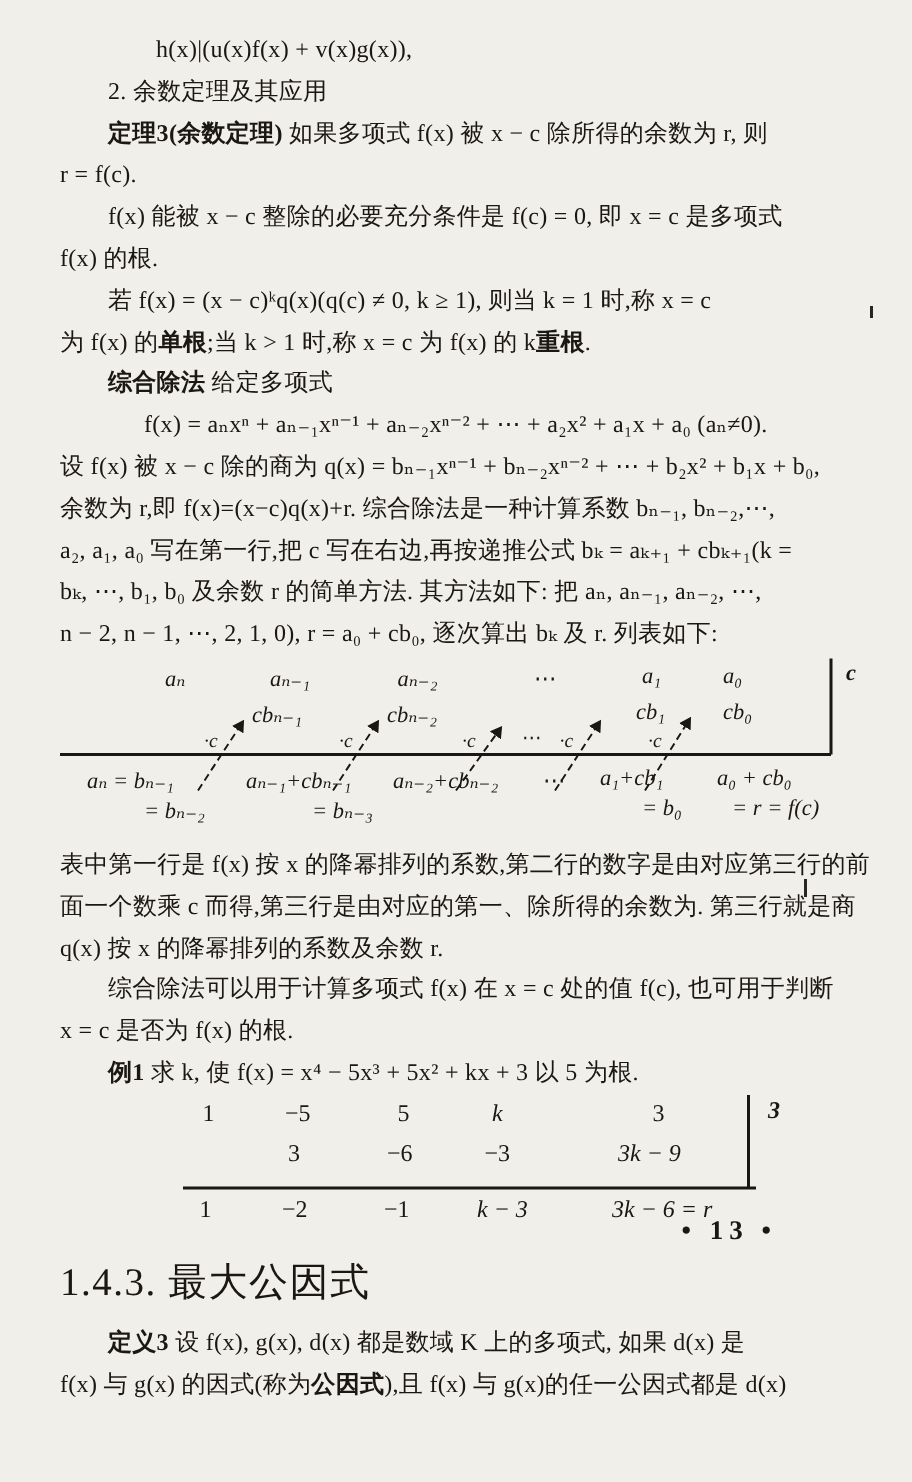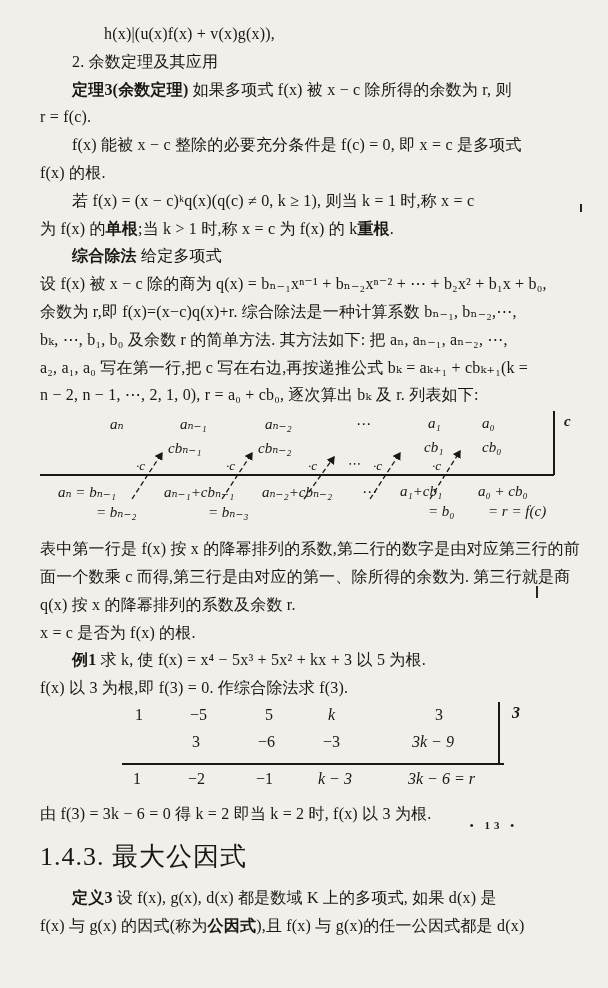--- a/index.html
+++ b/index.html
@@ -71,21 +71,21 @@
     padding-left:0;
     letter-spacing:1px;
     font-weight:500;
     height:30px;
     line-height:30px;
   }
   .pagenum{
     position:absolute;
     right:90px;
     bottom:24px;
-    font-size:11px;
+    font-size:18px;
     letter-spacing:4px;
     font-weight:bold;
   }
   .artifact{
     position:absolute;
     background:#2a2520;
   }
 </style>
 </head>
 <body>
@@ -95,24 +95,25 @@
   <div>
       <div class="line fm"><span>h(x)|(u(x)f(x) + v(x)g(x)),</span></div>
       <div class="line pi"><span>2. 余数定理及其应用</span></div>
       <div class="line pi"><span class="bseg">定理3(余数定理)</span><span>  如果多项式 f(x) 被 x − c 除所得的余数为 r, 则</span></div>
       <div class="line ct"><span>r = f(c).</span></div>
       <div class="line pi"><span>f(x) 能被 x − c 整除的必要充分条件是 f(c) = 0, 即 x = c 是多项式</span></div>
       <div class="line ct"><span>f(x) 的根.</span></div>
       <div class="line pi"><span>若 f(x) = (x − c)ᵏq(x)(q(c) ≠ 0, k ≥ 1), 则当 k = 1 时,称 x = c</span></div>
       <div class="line ct"><span>为 f(x) 的</span><span class="bseg">单根</span><span>;当 k &gt; 1 时,称 x = c 为 f(x) 的 k</span><span class="bseg">重根</span><span>.</span></div>
       <div class="line pi"><span class="bseg">综合除法</span><span>  给定多项式</span></div>
+      <div class="line fm2"><span>f(x) = aₙxⁿ + aₙ₋₁xⁿ⁻¹ + aₙ₋₂xⁿ⁻² + ⋯ + a₂x² + a₁x + a₀  (aₙ≠0).</span></div>
       <div class="line ct"><span>设 f(x) 被 x − c 除的商为 q(x) = bₙ₋₁xⁿ⁻¹ + bₙ₋₂xⁿ⁻² + ⋯ + b₂x² + b₁x + b₀,</span></div>
       <div class="line ct"><span>余数为 r,即 f(x)=(x−c)q(x)+r.  综合除法是一种计算系数 bₙ₋₁, bₙ₋₂,⋯,</span></div>
+      <div class="line ct"><span>a₂, a₁, a₀ 写在第一行,把 c 写在右边,再按递推公式 bₖ = aₖ₊₁ + cbₖ₊₁(k =</span></div>
       <div class="line ct"><span>bₖ, ⋯, b₁, b₀ 及余数 r 的简单方法.  其方法如下: 把 aₙ, aₙ₋₁, aₙ₋₂, ⋯,</span></div>
-      <div class="line ct"><span>a₂, a₁, a₀ 写在第一行,把 c 写在右边,再按递推公式 bₖ = aₖ₊₁ + cbₖ₊₁(k =</span></div>
       <div class="line ct"><span>n − 2, n − 1, ⋯, 2, 1, 0), r = a₀ + cb₀, 逐次算出 bₖ 及 r.  列表如下:</span></div>
     </div>
 
   <div class="diagram">
     <span class="it" style="left:70px;top:2px">aₙ</span>
     <span class="it" style="left:140px;top:2px">aₙ₋₁</span>
     <span class="it" style="left:225px;top:2px">aₙ₋₂</span>
     <span class="it" style="left:316px;top:2px;font-style:normal">⋯</span>
     <span class="it" style="left:388px;top:2px">a₁</span>
     <span class="it" style="left:442px;top:2px">a₀</span>
@@ -156,23 +157,23 @@
     <span class="it" style="left:56px;top:90px">= bₙ₋₂</span>
     <span class="it" style="left:168px;top:90px">= bₙ₋₃</span>
     <span class="it" style="left:388px;top:90px">= b₀</span>
     <span class="it" style="left:448px;top:90px">= r = f(c)</span>
   </div>
 
   <div>
       <div class="line ct"><span>表中第一行是 f(x) 按 x 的降幂排列的系数,第二行的数字是由对应第三行的前</span></div>
       <div class="line ct"><span>面一个数乘 c 而得,第三行是由对应的第一、除所得的余数为.  第三行就是商</span></div>
       <div class="line ct"><span>q(x) 按 x 的降幂排列的系数及余数 r.</span></div>
+      <div class="line pi"><span>综合除法可以用于计算多项式 f(x) 在 x = c 处的值 f(c), 也可用于判断</span></div>
       <div class="line ct"><span>x = c 是否为 f(x) 的根.</span></div>
       <div class="line pi"><span class="bseg">例1</span><span>  求 k, 使 f(x) = x⁴ − 5x³ + 5x² + kx + 3 以 5 为根.</span></div>
-      <div class="line ct"><span>f(x) 以 3 为根,即 f(3) = 0.  作综合除法求 f(3).</span></div>
     </div>
 
   <div class="example">
     <span class="it" style="left:95px;top:0;font-style:normal">1</span>
     <span class="it" style="left:150px;top:0;font-style:normal">−5</span>
     <span class="it" style="left:225px;top:0;font-style:normal">5</span>
     <span class="it" style="left:288px;top:0">k</span>
     <span class="it" style="left:395px;top:0;font-style:normal">3</span>
     <span class="it bold" style="left:472px;top:-2px">3</span>
 
@@ -184,23 +185,20 @@
     <div class="rule" style="left:82px;top:57px;width:382px"></div>
     <div class="vbar" style="left:458px;top:-4px;height:62px"></div>
 
     <span class="it" style="left:93px;top:64px;font-style:normal">1</span>
     <span class="it" style="left:148px;top:64px;font-style:normal">−2</span>
     <span class="it" style="left:216px;top:64px;font-style:normal">−1</span>
     <span class="it" style="left:278px;top:64px">k − 3</span>
     <span class="it" style="left:368px;top:64px">3k − 6 = r</span>
   </div>
 
-  <div>
-      <div class="line ct"><span>由 f(3) = 3k − 6 = 0 得 k = 2 即当 k = 2 时, f(x) 以 3 为根.</span></div>
-    </div>
 
   <div class="heading">1.4.3. 最大公因式</div>
 
   <div>
       <div class="line pi"><span class="bseg">定义3</span><span>  设 f(x), g(x), d(x) 都是数域 K 上的多项式, 如果 d(x) 是</span></div>
       <div class="line ct"><span>f(x) 与 g(x) 的因式(称为</span><span class="bseg">公因式</span><span>),且 f(x) 与 g(x)的任一公因式都是 d(x)</span></div>
     </div>
 
   <div class="pagenum">• 13 •</div>
 

